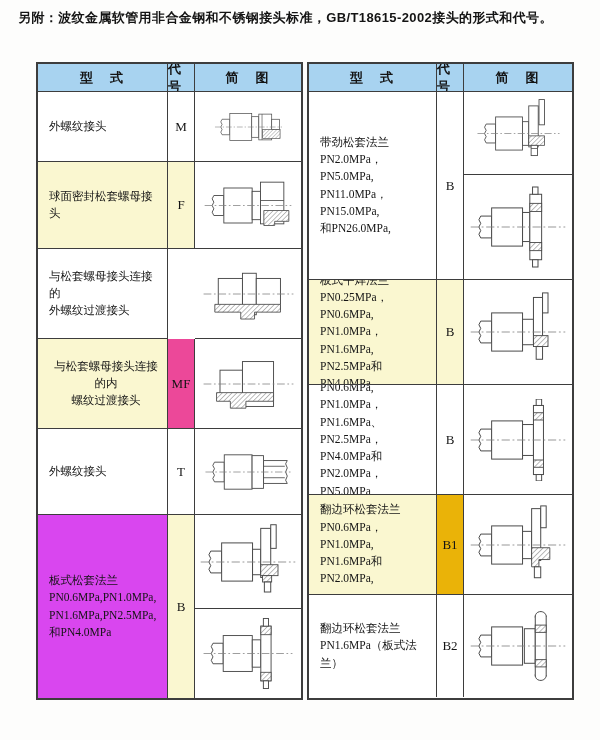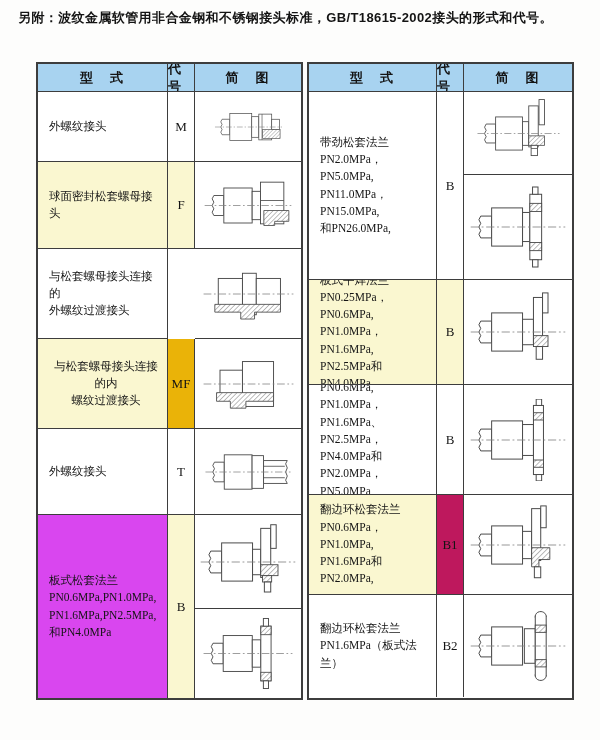--- a/index.html
+++ b/index.html
@@ -82,21 +82,21 @@
             </defs>
             <rect class="w" x="20" y="27" width="28" height="36"></rect>
             <rect class="w" x="48" y="21" width="16" height="48"></rect>
             <rect class="w" x="64" y="27" width="28" height="36"></rect>
             <path class="h" fill="url(#hp)" d="M16,57 h76 v9 h-30 v8 h-16 v-8 h-30 z"></path>
             <line x1="3" y1="45" x2="107" y2="45" stroke="#808080" stroke-width="0.9" stroke-dasharray="9 3 2 3"></line>
           </svg>
         </div>
         <div class="cell type br bb" style="grid-area: 5 / 1 / span 1; background: rgb(250, 247, 208); text-align: center;">与松套螺母接头连接的内
 螺纹过渡接头</div>
-        <div class="cell code br bb" style="grid-area: 5 / 2 / span 1; background: #eab308;">MF</div>
+        <div class="cell code br bb" style="grid-area: 5 / 2 / span 1; background: #ec4899;">MF</div>
         <div class="cell diag bb" style="grid-area: 5 / 3;">
           <svg viewBox="0 0 110 90" width="95" height="78">
             <defs>
               <pattern id="hp" width="4" height="4" patternUnits="userSpaceOnUse" patternTransform="rotate(45)">
                 <rect width="4" height="4" fill="#fff"></rect>
                 <line x1="0" y1="0" x2="0" y2="4" stroke="#666" stroke-width="1"></line>
               </pattern>
             </defs>
             <rect class="w" x="22" y="29" width="26" height="32"></rect>
             <rect class="w" x="48" y="19" width="36" height="52"></rect>
@@ -259,21 +259,21 @@
             <rect class="h" fill="url(#hp)" x="72" y="15" width="11" height="8"></rect>
             <rect class="h" fill="url(#hp)" x="72" y="67" width="11" height="8"></rect>
             <rect class="w" x="75" y="0" width="6" height="7"></rect>
             <rect class="w" x="75" y="83" width="6" height="7"></rect>
             <line x1="3" y1="45" x2="107" y2="45" stroke="#808080" stroke-width="0.9" stroke-dasharray="9 3 2 3"></line>
           </svg>
         </div>
         <div class="cell type br bb" style="grid-area: 6 / 1 / span 1; background: rgb(250, 247, 208);">翻边环松套法兰
 PN0.6MPa，PN1.0MPa,
 PN1.6MPa和PN2.0MPa,</div>
-        <div class="cell code br bb" style="grid-area: 6 / 2 / span 1; background: #be185d;">B1</div>
+        <div class="cell code br bb" style="grid-area: 6 / 2 / span 1; background: #eab308;">B1</div>
         <div class="cell diag bb" style="grid-area: 6 / 3;">
           <svg viewBox="0 0 110 90" width="100" height="82">
             <defs>
               <pattern id="hp" width="4" height="4" patternUnits="userSpaceOnUse" patternTransform="rotate(45)">
                 <rect width="4" height="4" fill="#fff"></rect>
                 <line x1="0" y1="0" x2="0" y2="4" stroke="#666" stroke-width="1"></line>
               </pattern>
             </defs>
             <path class="w" d="M26,33 H14 l-2,4 2,4 -2,4 2,4 -2,4 2,4 H26 Z"></path>
             <rect class="w" x="26" y="24" width="34" height="42"></rect>

